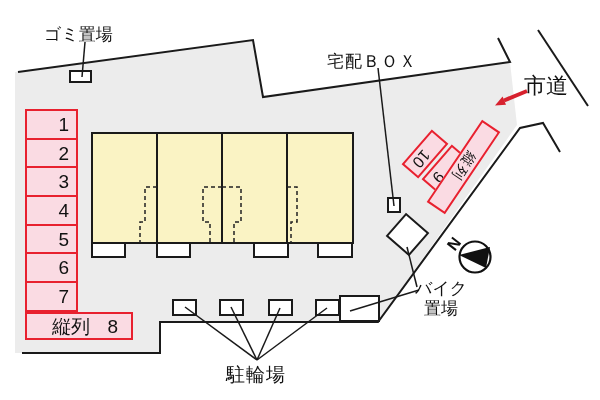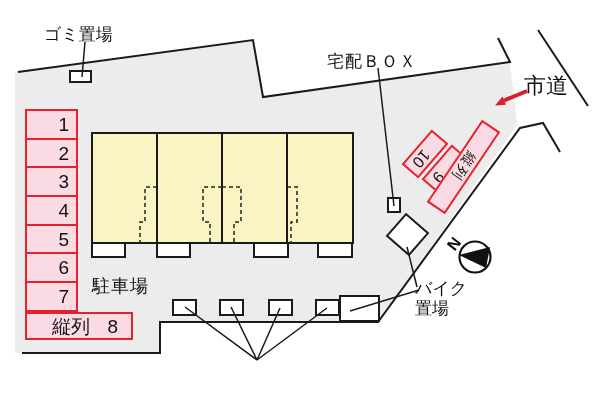--- a/index.html
+++ b/index.html
@@ -46,21 +46,21 @@
   #cycle-3{left:268px;top:299px;} #cycle-4{left:315px;top:299px;}
   #bike-box{left:339px;top:295px;width:41px;height:27px;border-width:2.5px;}
   #bike-square{left:392px;top:219px;width:31px;height:31px;transform:rotate(-49deg);}
   
   #gomi-label{left:44px;top:23px;font-size:17px;}
   #takuhai-label{left:327px;top:50px;font-size:17px;letter-spacing:1px;}
   #shido-label{left:524px;top:71px;font-size:22px;}
   #chusha-label{left:92px;top:274px;font-size:18px;letter-spacing:1px;}
   #churin-label{left:226px;top:362px;font-size:19px;letter-spacing:1px;}
   #bike-label{left:415px;top:279px;font-size:17px;line-height:20px;}
-  #bike-label .l2{}
+  #bike-label .l2{text-align:center;}
 </style>
 </head>
 <body>
 
 <div id="stage">
 
   <svg width="600" height="400" viewBox="0 0 600 400">
     <polygon points="15,72 253,40 263,97 510,62 517,125 378,322 160,322 160,353 15,353" fill="#ECECEC" stroke="none"></polygon>
     <polyline points="498,38 510,62 263,97 253,40 18,72" fill="none" stroke="#1A1A1A" stroke-width="2"></polyline>
     <polyline points="22,353 160,353 160,322 378,322 520,128 543,123 560,152" fill="none" stroke="#1A1A1A" stroke-width="2"></polyline>
@@ -143,19 +143,19 @@
     <g>
       <circle cx="475" cy="257" r="15.5" fill="#fff" stroke="#111" stroke-width="2.2"></circle>
       <polygon points="459,255 490,247 486,268" fill="#111"></polygon>
       <text x="448" y="250" font-size="16" font-weight="bold" fill="#111" transform="rotate(-52 453 244)">N</text>
     </g>
   </svg>
 
   <div class="lbl" id="gomi-label">ゴミ置場</div>
   <div class="lbl" id="takuhai-label">宅配ＢＯＸ</div>
   <div class="lbl" id="shido-label">市道</div>
-  <div class="lbl" id="chusha-label">駐車場</div>
+  <div class="lbl" id="churin-label">駐輪場</div>
   <div class="lbl" id="bike-label">
     <div>バイク</div>
     <div class="l2">置場</div>
   </div>
 
 </div>
 
 </body></html>

